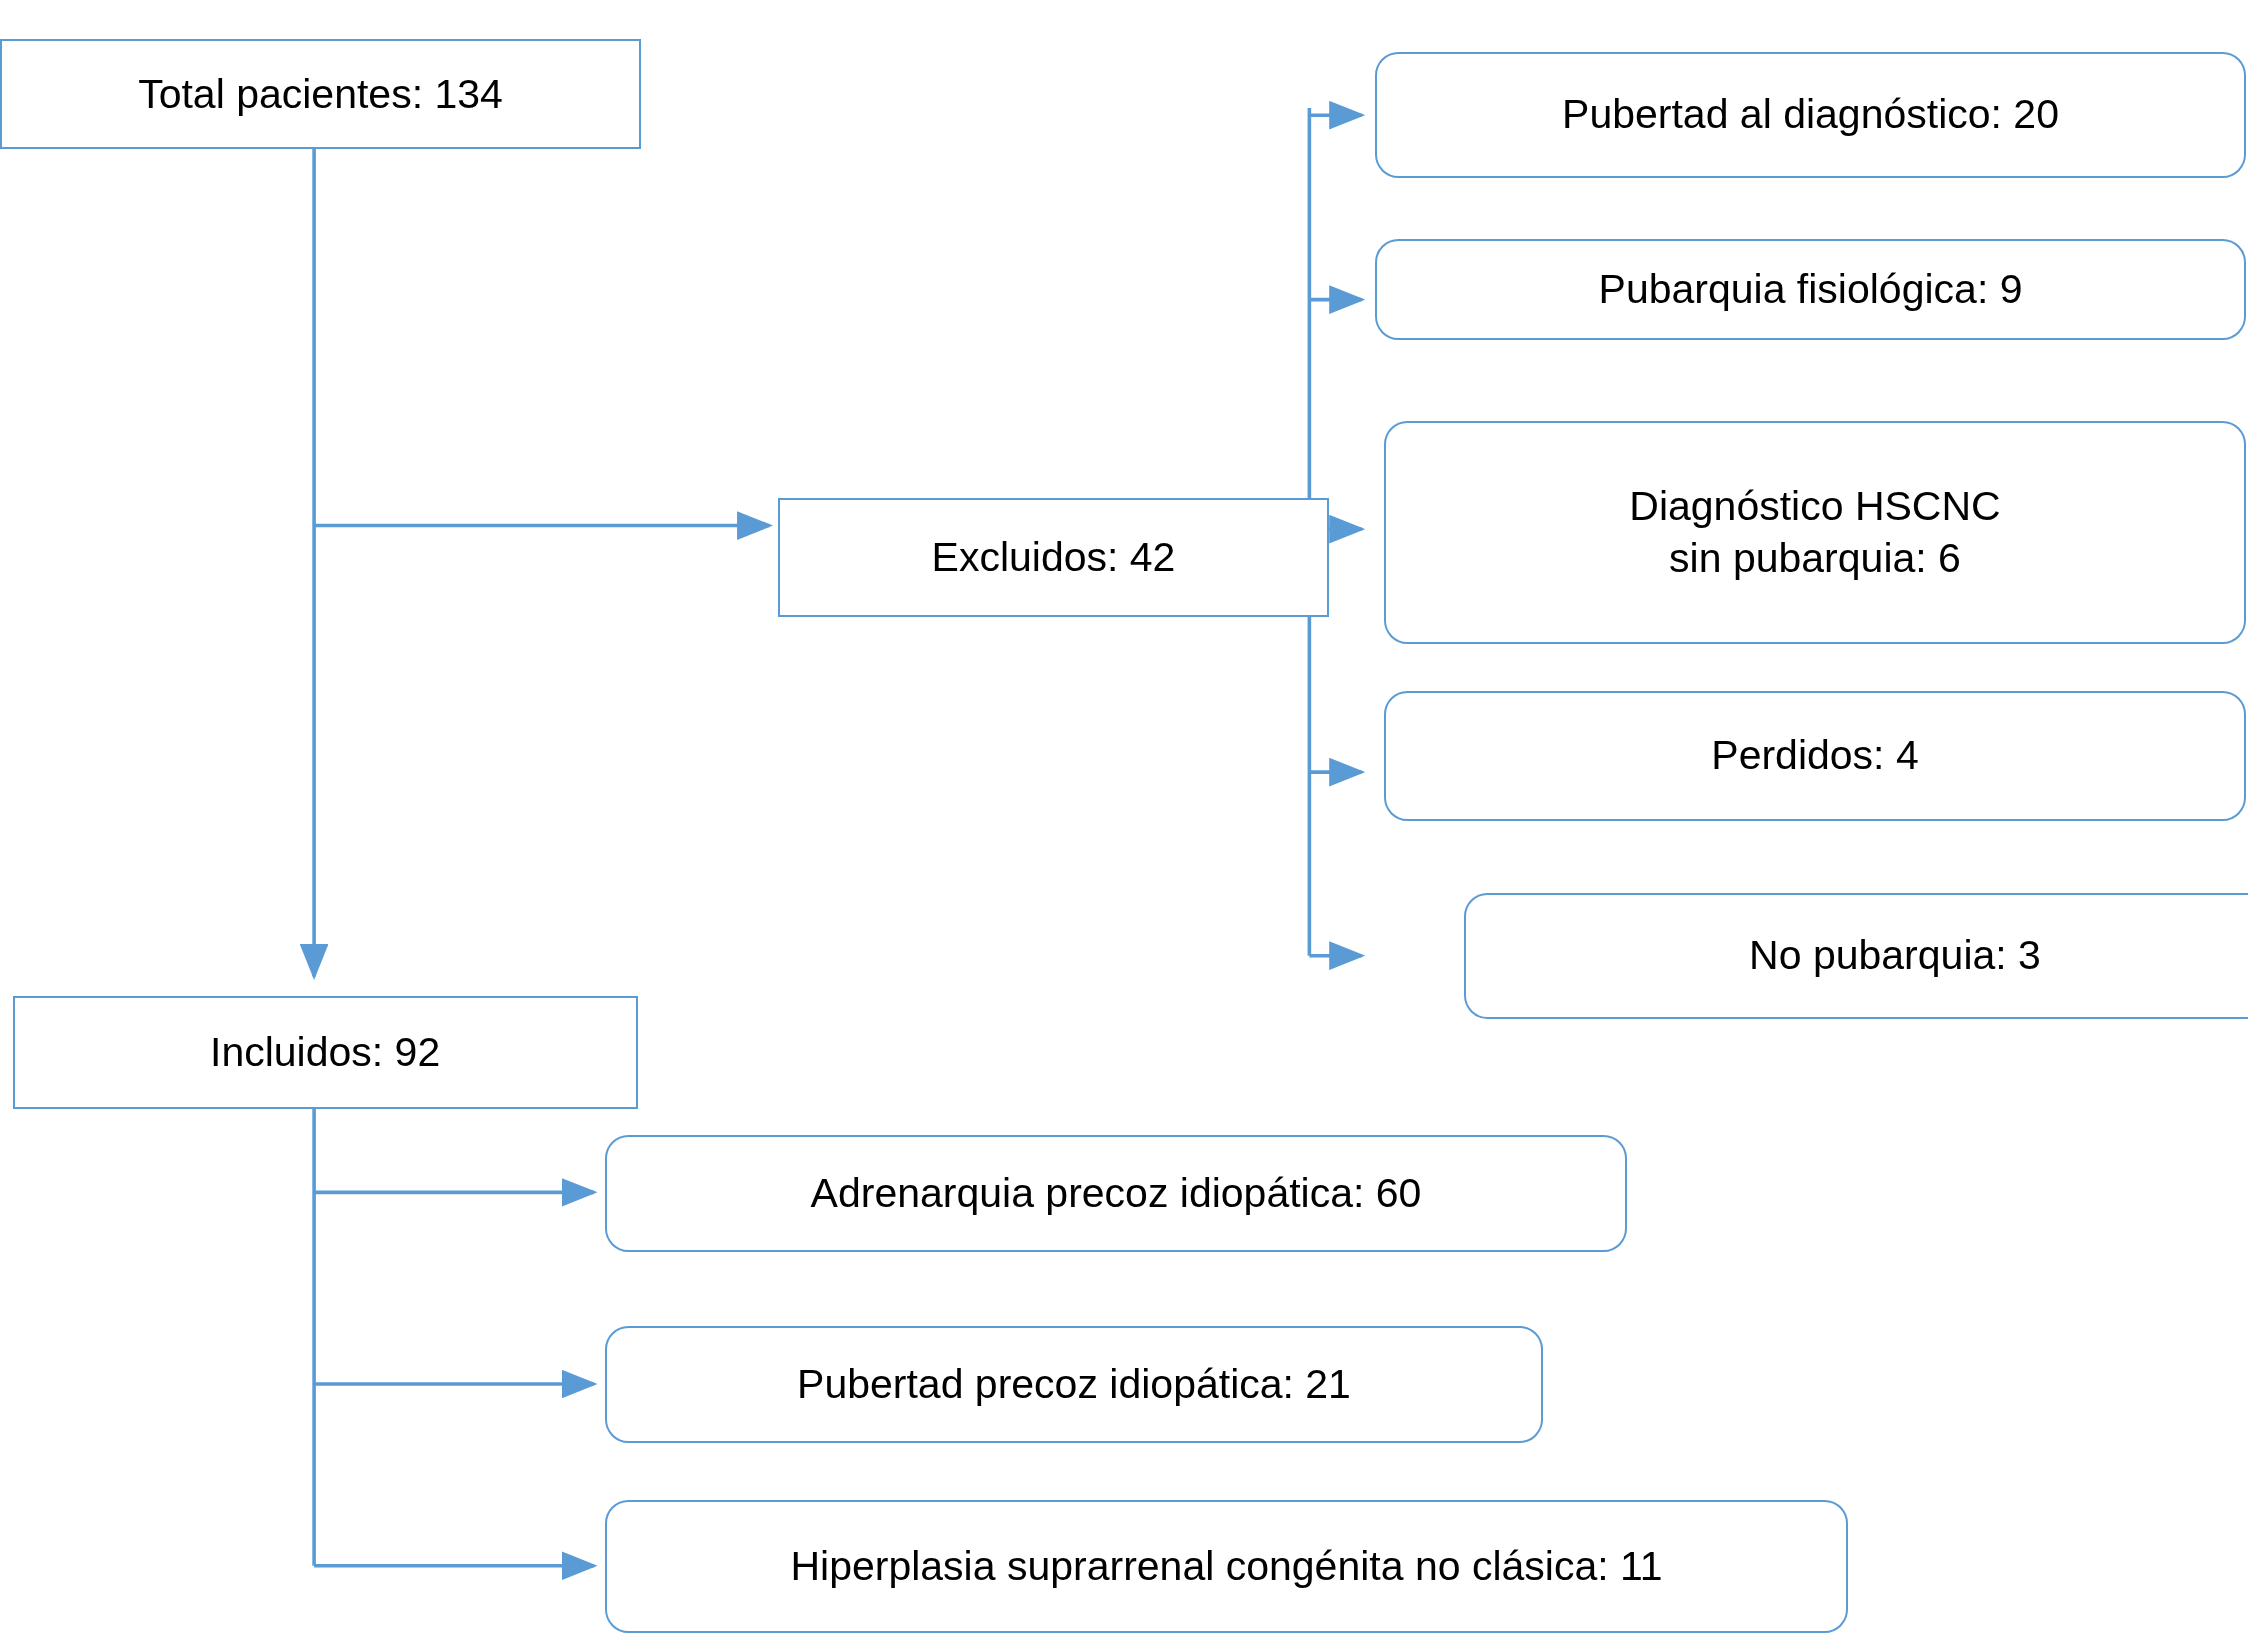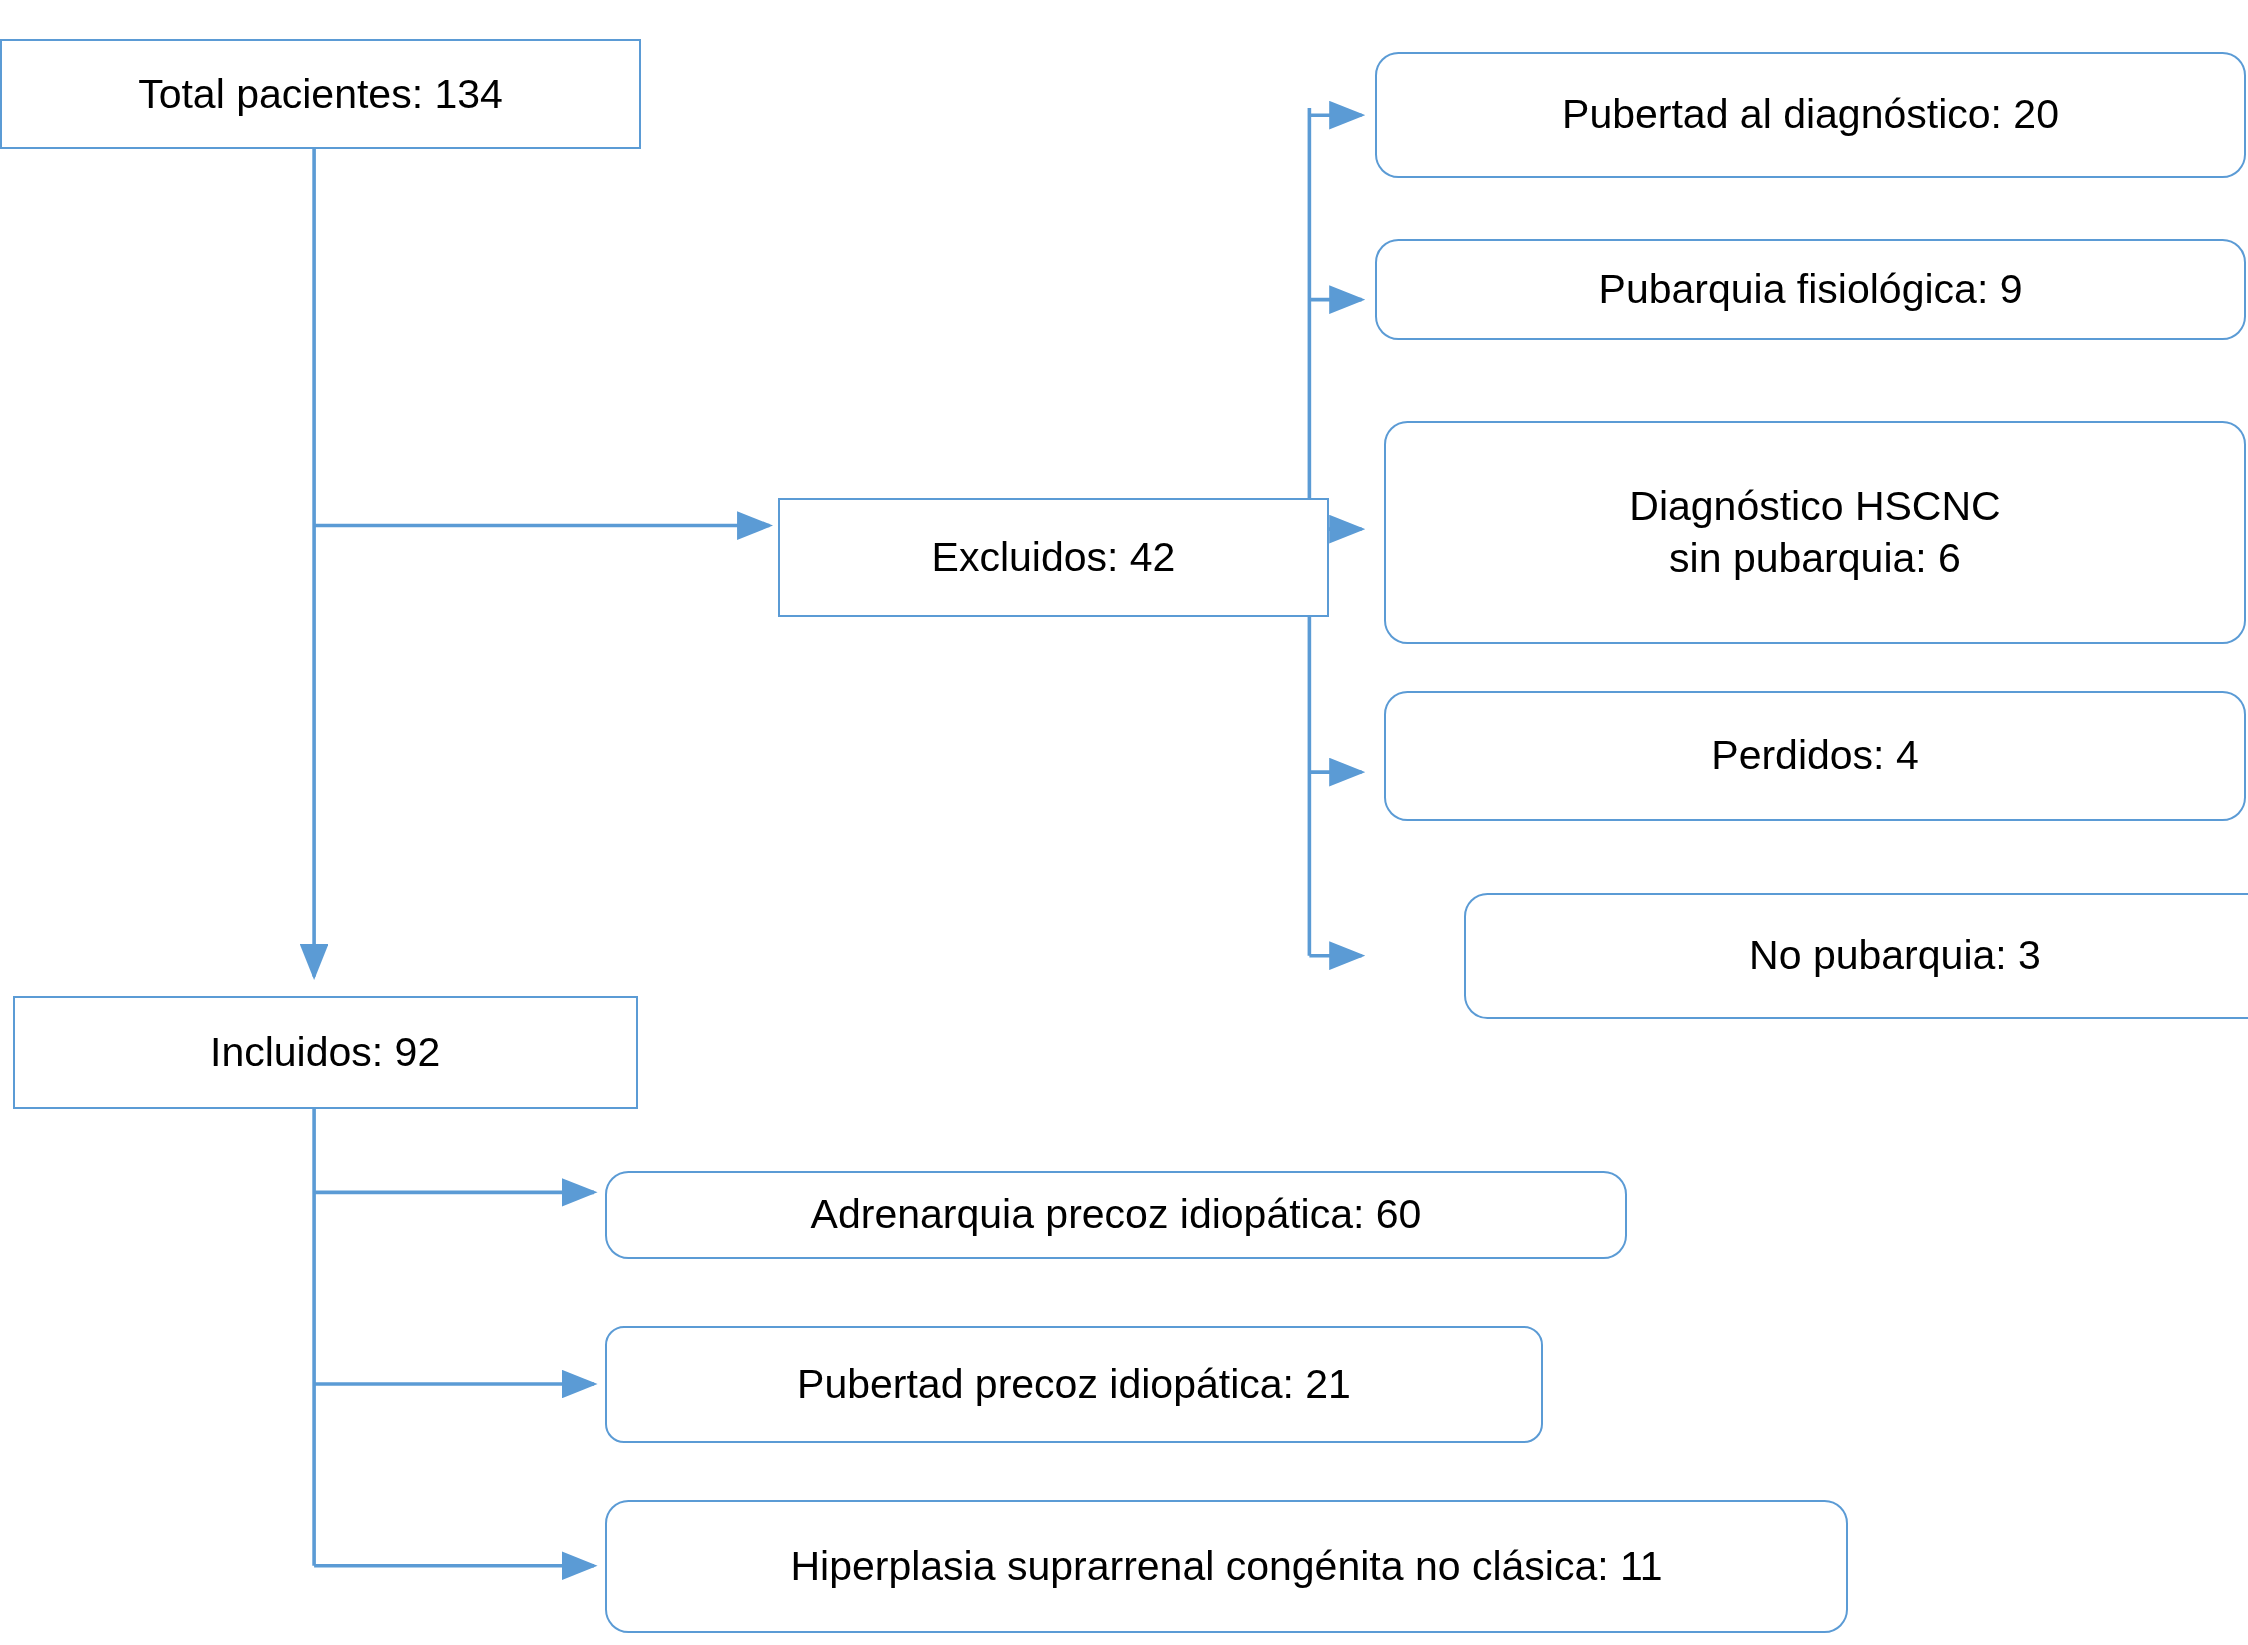--- a/index.html
+++ b/index.html
@@ -108,25 +108,25 @@
   </div>
 
   <div class="node rounded" style="left:1384px; top:691px; width:862px; height:130px;">
     <span class="label">Perdidos: 4</span>
   </div>
 
   <div class="node rounded" style="left:1464px; top:893px; width:862px; height:126px;">
     <span class="label">No pubarquia: 3</span>
   </div>
 
-  <div class="node rounded" style="left:605px; top:1135px; width:1022px; height:88px;margin-top:36px;">
+  <div class="node rounded" style="left:605px; top:1135px; width:1022px; height:117px;">
     <span class="label">Adrenarquia precoz idiopática: 60</span>
   </div>
 
-  <div class="node rounded" style="left:605px; top:1326px; width:938px; height:117px;border-radius:19px;">
+  <div class="node rounded" style="left:605px; top:1326px; width:938px; height:117px;">
     <span class="label">Pubertad precoz idiopática: 21</span>
   </div>
 
   <div class="node rounded" style="left:605px; top:1500px; width:1243px; height:133px;">
     <span class="label">Hiperplasia suprarrenal congénita no clásica: 11</span>
   </div>
 
 </div>
 
 

